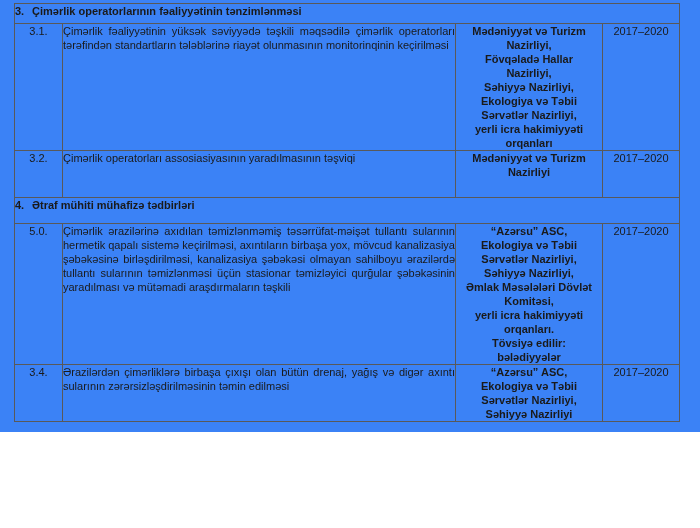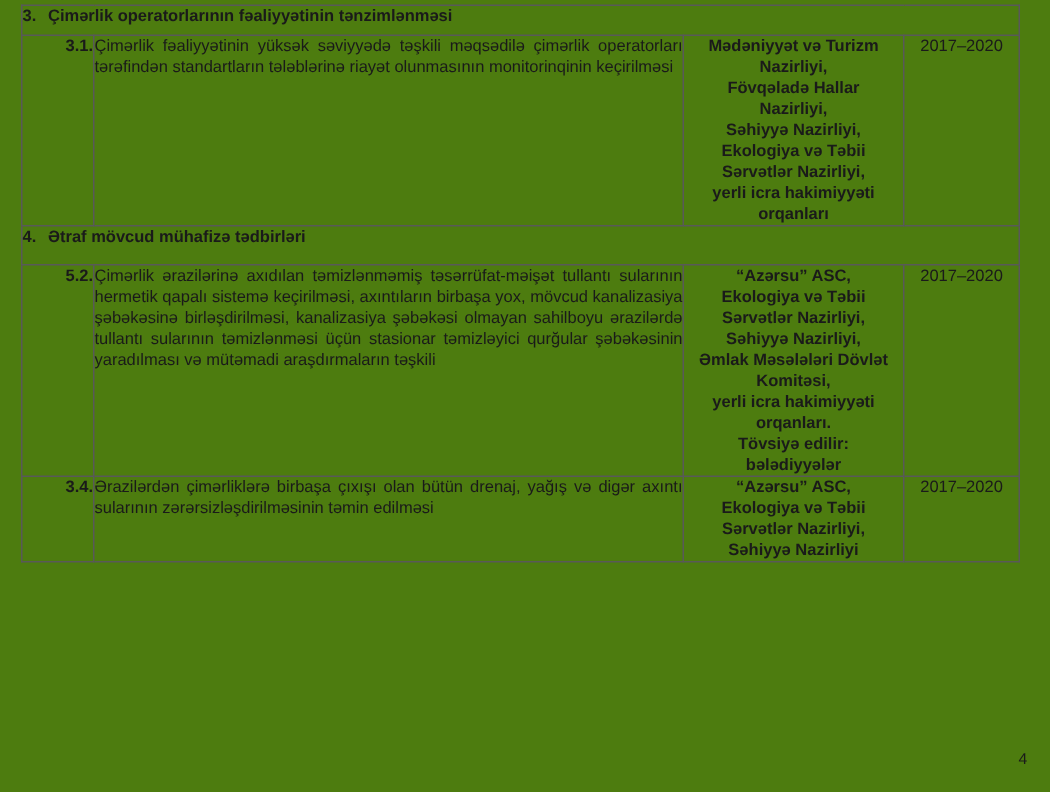--- a/index.html
+++ b/index.html
@@ -1,20 +1,20 @@
 <!DOCTYPE html>
 <html><head>
 <meta charset="utf-8">
 <style>
   html, body { margin: 0; padding: 0; background: #ffffff; }
   .page {
     position: relative;
     width: 700px;
-    height: 528px;
-    background: #4d7c0f;
+    height: 432px;
+    background: #3b82f6;
     font-family: "Liberation Sans", sans-serif;
     color: #1a1a1a;
     overflow: hidden;
   }
   table.plan {
     position: absolute;
     left: 14px;
     top: 3px;
     width: 665px;
     border-collapse: collapse;
@@ -29,21 +29,21 @@
     color: #1a1a1a;
     overflow: hidden;
   }
   td.section-cell {
     vertical-align: middle;
     font-weight: bold;
     font-size: 11.5px;
     padding: 2px 4px 2px 21px;
   }
   .sec-num { display: inline-block; min-width: 17px; }
-  td.num-cell { text-align: right; padding-top: 2px; font-weight: bold; }
+  td.num-cell { text-align: center; padding-top: 2px; }
   td.desc-cell { text-align: justify; padding: 2px 5px; }
   td.resp-cell {
     text-align: center;
     white-space: pre-line;
     line-height: 13.4px;
     padding: 2px 2px 0 2px;
     font-weight: bold;
   }
   td.date-cell { text-align: center; vertical-align: middle; margin-top: 25px; }
   .page-number {
@@ -82,27 +82,34 @@
 Fövqəladə Hallar
 Nazirliyi,
 Səhiyyə Nazirliyi,
 Ekologiya və Təbii
 Sərvətlər Nazirliyi,
 yerli icra hakimiyyəti
 orqanları</td>
         <td class="date-cell">2017–2020</td>
       </tr>
 
+      <tr style="height:47px">
+        <td class="num-cell">3.2.</td>
+        <td class="desc-cell">Çimərlik operatorları assosiasiyasının yaradılmasının təşviqi</td>
+        <td class="resp-cell">Mədəniyyət və Turizm
+Nazirliyi</td>
+        <td class="date-cell">2017–2020</td>
+      </tr>
 
       <tr style="height:26px">
-        <td class="section-cell" colspan="4"><span class="sec-num">4.</span><span>Ətraf mövcud mühafizə tədbirləri</span></td>
+        <td class="section-cell" colspan="4"><span class="sec-num">4.</span><span>Ətraf mühiti mühafizə tədbirləri</span></td>
       </tr>
 
       <tr style="height:136px">
-        <td class="num-cell">5.2.</td>
+        <td class="num-cell">5.0.</td>
         <td class="desc-cell">Çimərlik ərazilərinə axıdılan təmizlənməmiş təsərrüfat-məişət tullantı sularının hermetik qapalı sistemə keçirilməsi, axıntıların birbaşa yox, mövcud kanalizasiya şəbəkəsinə birləşdirilməsi, kanalizasiya şəbəkəsi olmayan sahilboyu ərazilərdə tullantı sularının təmizlənməsi üçün stasionar təmizləyici qurğular şəbəkəsinin yaradılması və mütəmadi araşdırmaların təşkili</td>
         <td class="resp-cell">“Azərsu” ASC,
 Ekologiya və Təbii
 Sərvətlər Nazirliyi,
 Səhiyyə Nazirliyi,
 Əmlak Məsələləri Dövlət
 Komitəsi,
 yerli icra hakimiyyəti
 orqanları.
 Tövsiyə edilir:

